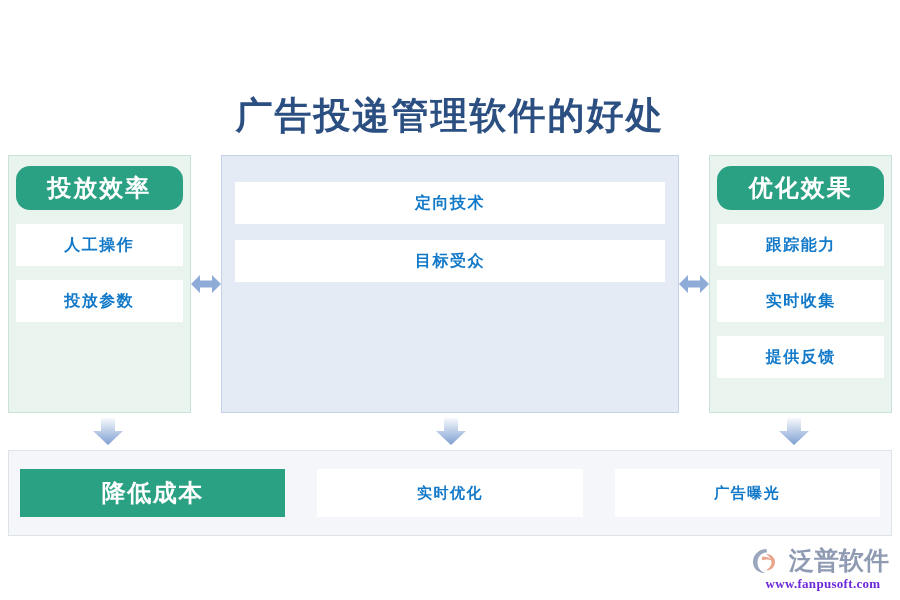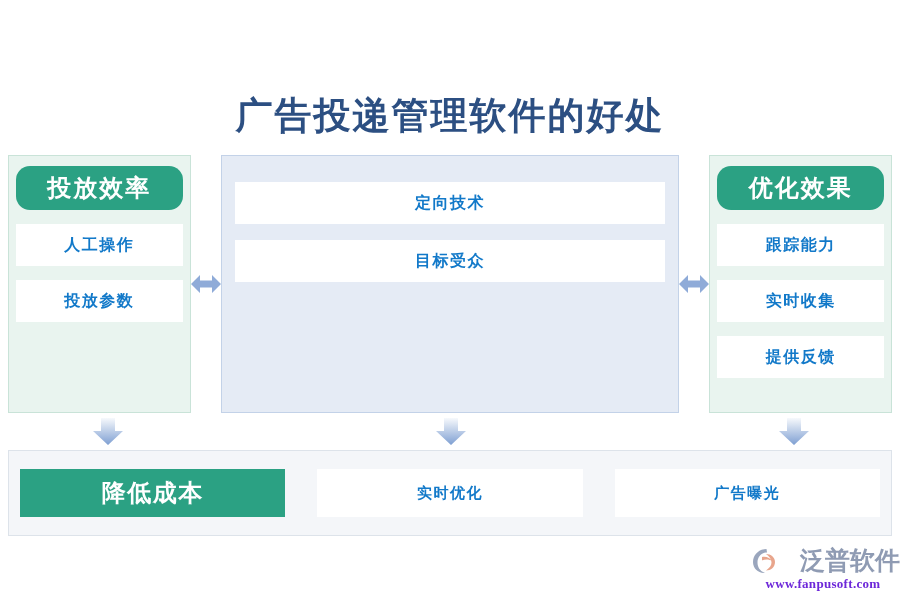--- a/index.html
+++ b/index.html
@@ -173,21 +173,21 @@
     height: 30px;
   }
   .logo-mark { width: 30px; height: 28px; flex: 0 0 auto; }
   .logo-mark svg { display: block; }
   .logo-text {
     font-size: 25px;
     font-weight: bold;
     color: #8f9bb3;
     letter-spacing: 0px;
     line-height: 28px;
-    margin-left: 18px;
+    margin-left: 7px;
     white-space: nowrap;
   }
   .logo-url {
     font-family: "Liberation Serif", "DejaVu Serif", serif;
     font-size: 13px;
     font-weight: bold;
     color: #6d28d9;
     text-align: center;
     letter-spacing: 0.3px;
     line-height: 16px;

